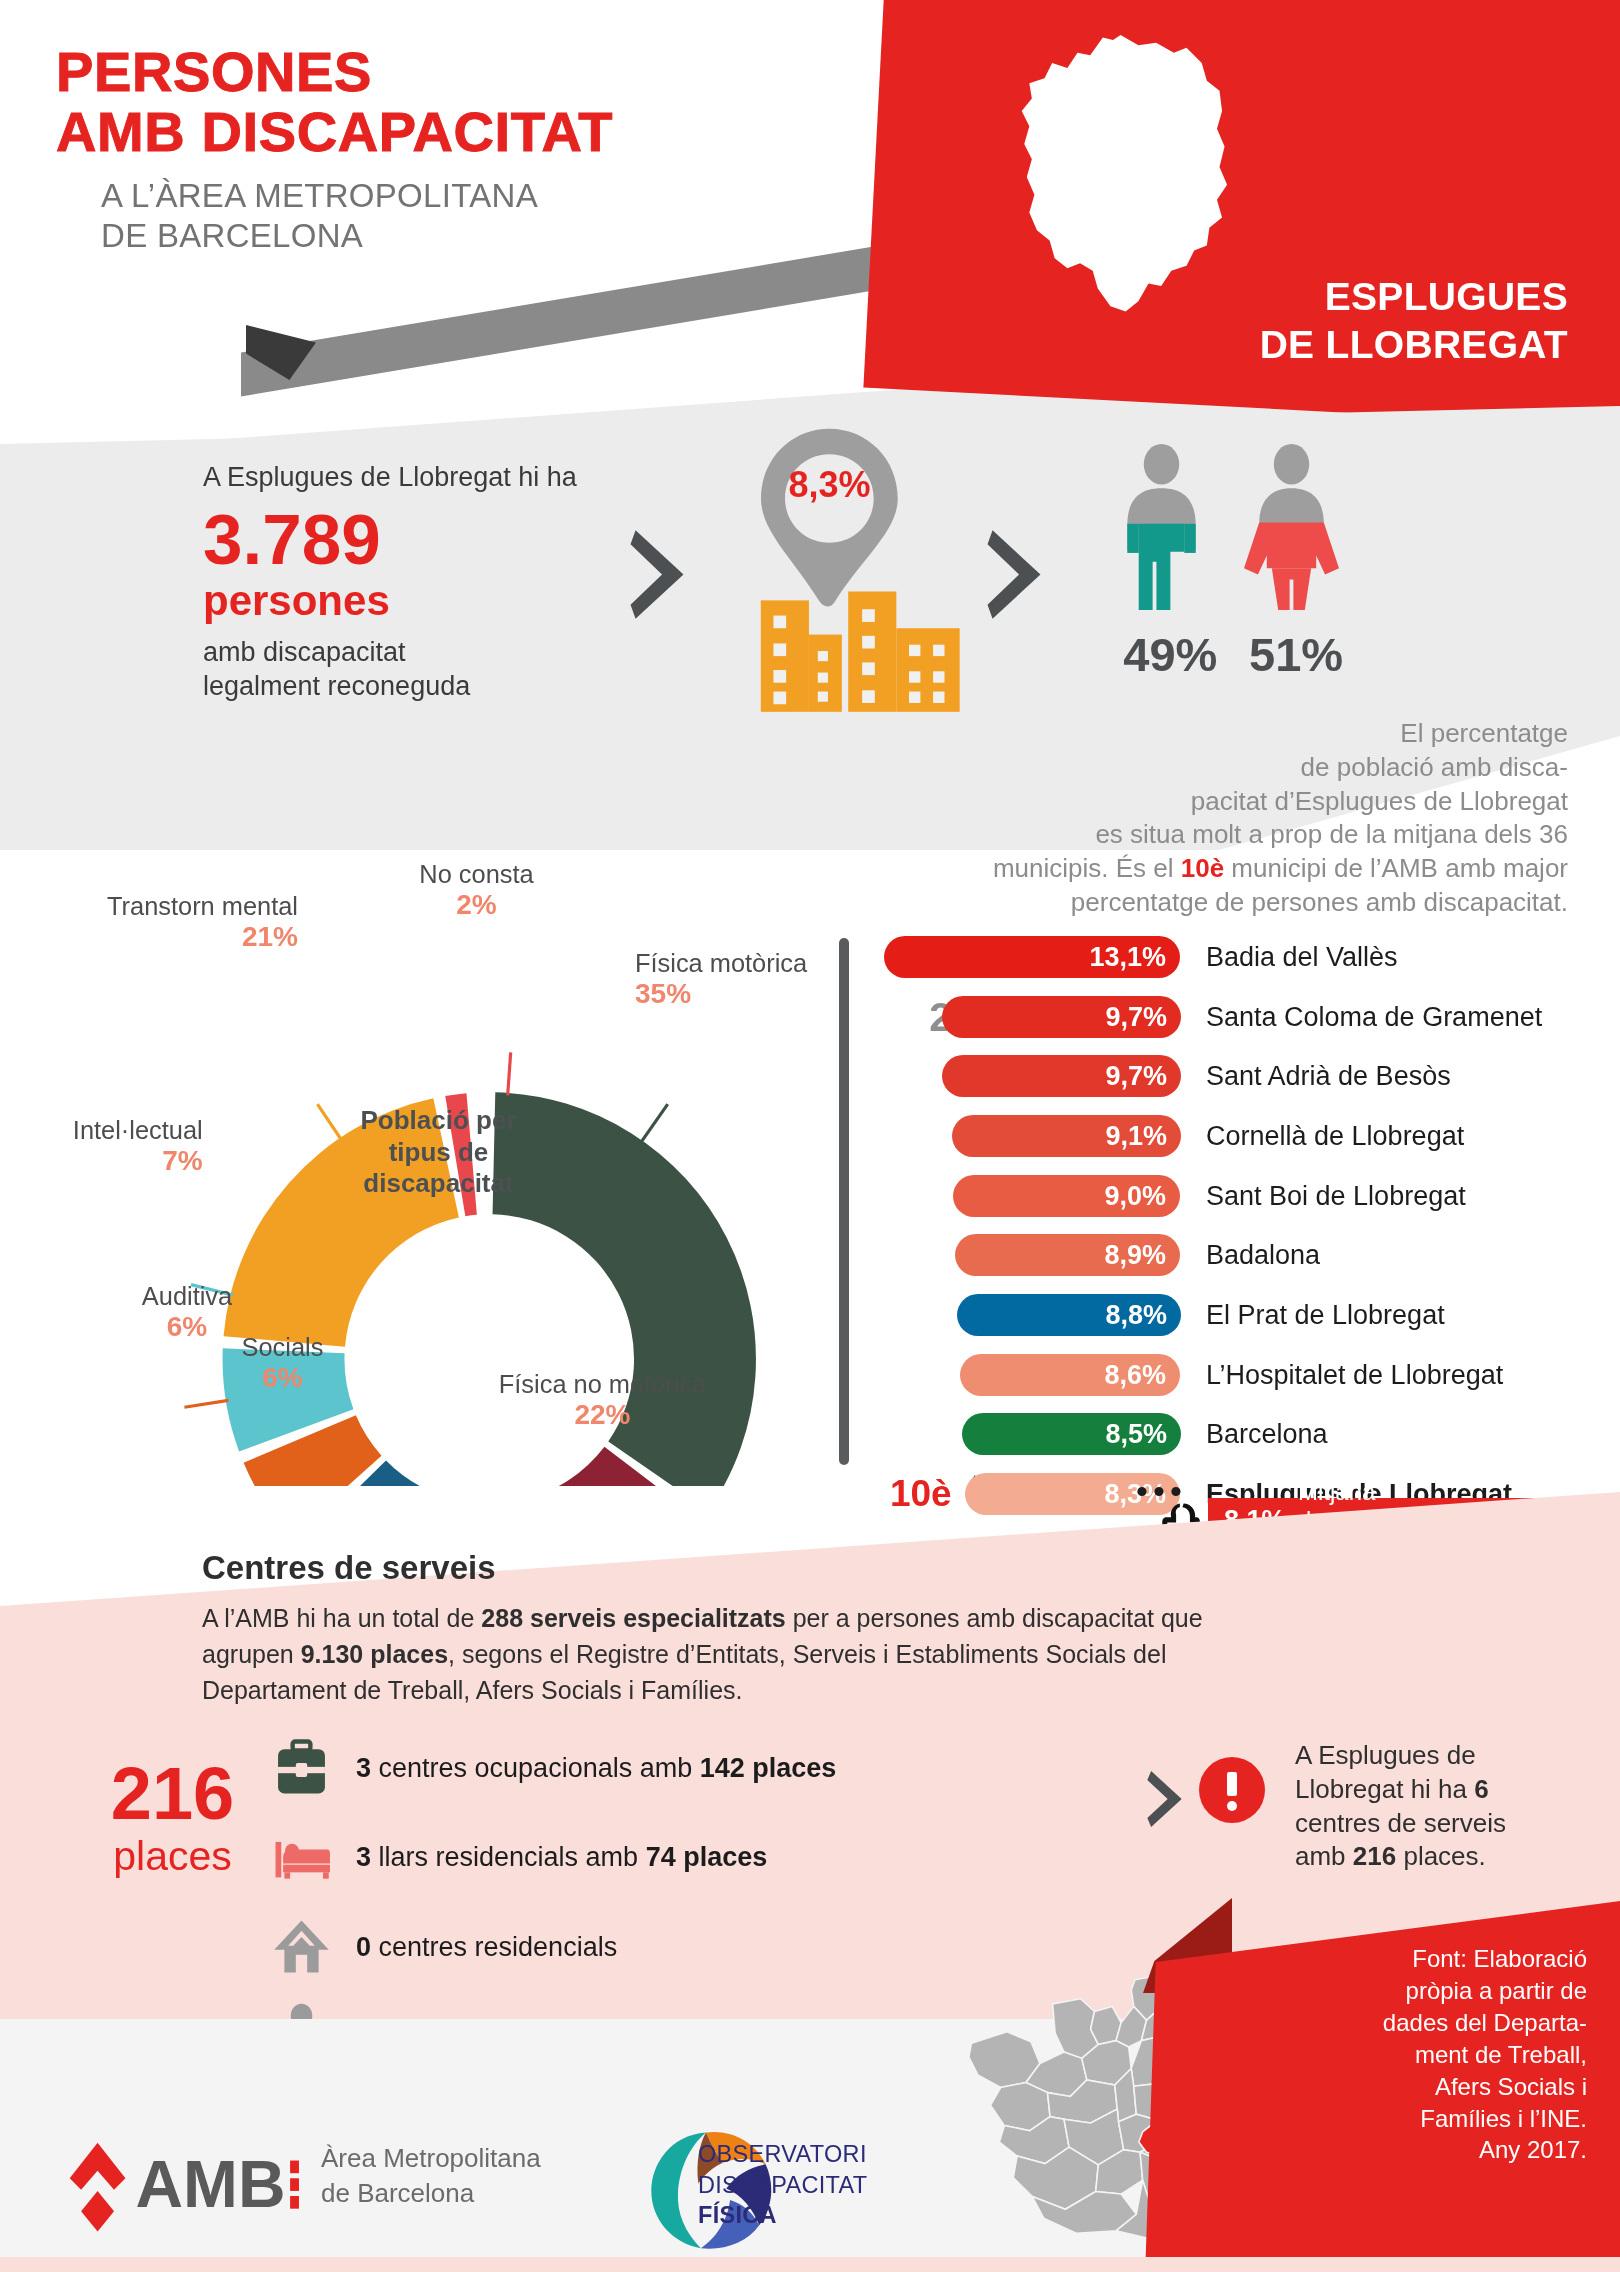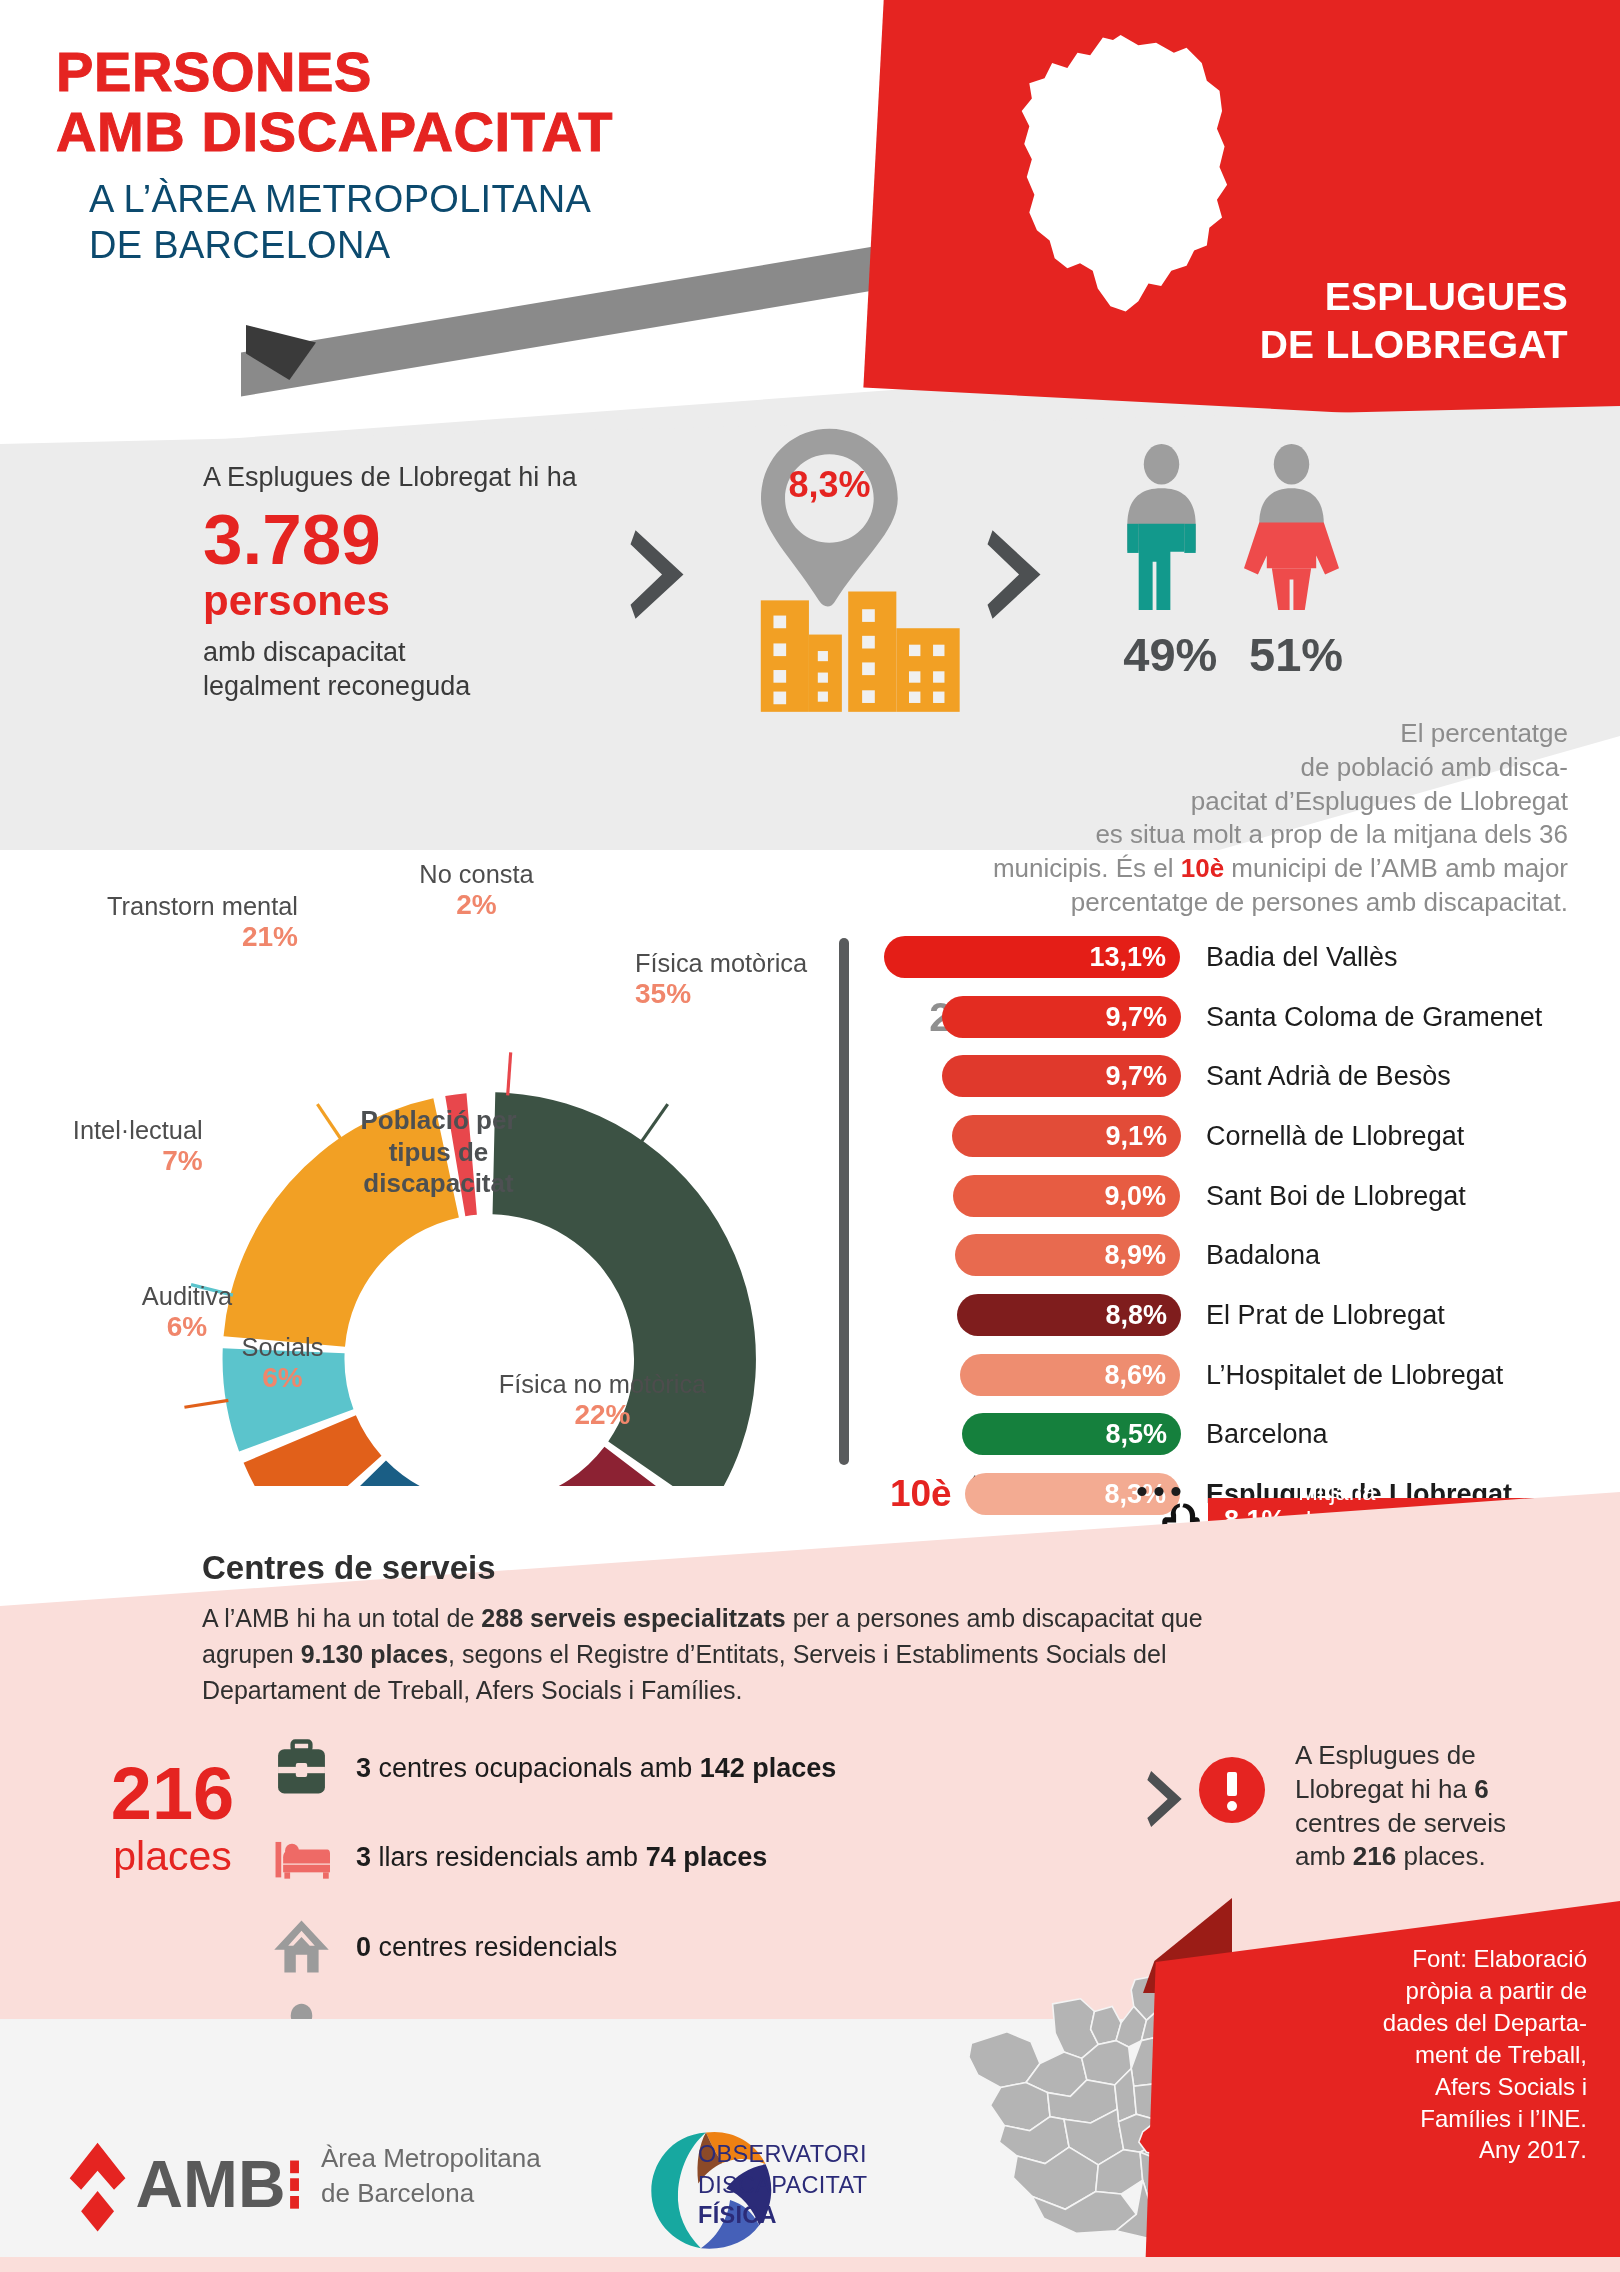--- a/index.html
+++ b/index.html
@@ -26,21 +26,21 @@
   #header-ribbon-dark{left:246px;top:325px;width:70px;height:55px;background:#3a3a3a;
       clip-path:polygon(0 0,100% 32%,62% 100%,0 52%);}
 
   #title-main{left:56px;top:42px;width:825px;}
   #title-main .l{
     color:#E52421;font-weight:bold;font-size:56px;letter-spacing:0.6px;
     line-height:1.08;font-family:"Liberation Sans", sans-serif;
     -webkit-text-stroke:1px #E52421;
   }
   #title-sub{left:89px;top:176px;width:762px;}
-  #title-sub .l{color:#0c4a6e;font-size:38px;line-height:1.22;letter-spacing:0.3px;}
+  #title-sub .l{color:#737373;font-size:33px;line-height:1.22;letter-spacing:0.3px;margin-left:12px;}
 
   #city-name{right:52px;top:273px;width:521px;text-align:right;color:#fff;
       font-weight:bold;font-size:39px;line-height:1.22;letter-spacing:0.3px;}
 
   
   #hdr-map{left:971px;top:35px;width:355px;height:298px;}
 
   
   #stats-band{left:0;top:406px;width:1620px;height:444px;background:#ececec;
       clip-path:polygon(0 38px, 1620px 0, 1620px 330px, 1219px 444px, 0 444px);}
@@ -350,21 +350,21 @@
       </div>
       <div class="rank-row" style="top: 298px; left: 0px; width: 755px;">
         <div class="rank-pos" style="width: 114px; left: 0px; right: auto; text-align: right;"></div>
         <div class="rank-bar" style="width: 225px; left: 92px; background: rgb(232, 106, 79);">
           <div class="rank-val">8,9%</div>
         </div>
         <div class="rank-name">Badalona</div>
       </div>
       <div class="rank-row" style="top: 358px; left: 0px; width: 755px;">
         <div class="rank-pos" style="width: 114px; left: 0px; right: auto; text-align: right;"></div>
-        <div class="rank-bar" style="width: 224px; left: 94px; background: #7f1d1d;">
+        <div class="rank-bar" style="width: 224px; left: 94px; background: #0369a1;">
           <div class="rank-val">8,8%</div>
         </div>
         <div class="rank-name">El Prat de Llobregat</div>
       </div>
       <div class="rank-row" style="top: 418px; left: 0px; width: 755px;">
         <div class="rank-pos" style="width: 114px; left: 0px; right: auto; text-align: right;"></div>
         <div class="rank-bar" style="width: 220px; left: 97px; background: rgb(238, 141, 112);">
           <div class="rank-val">8,6%</div>
         </div>
         <div class="rank-name">L’Hospitalet de Llobregat</div>

